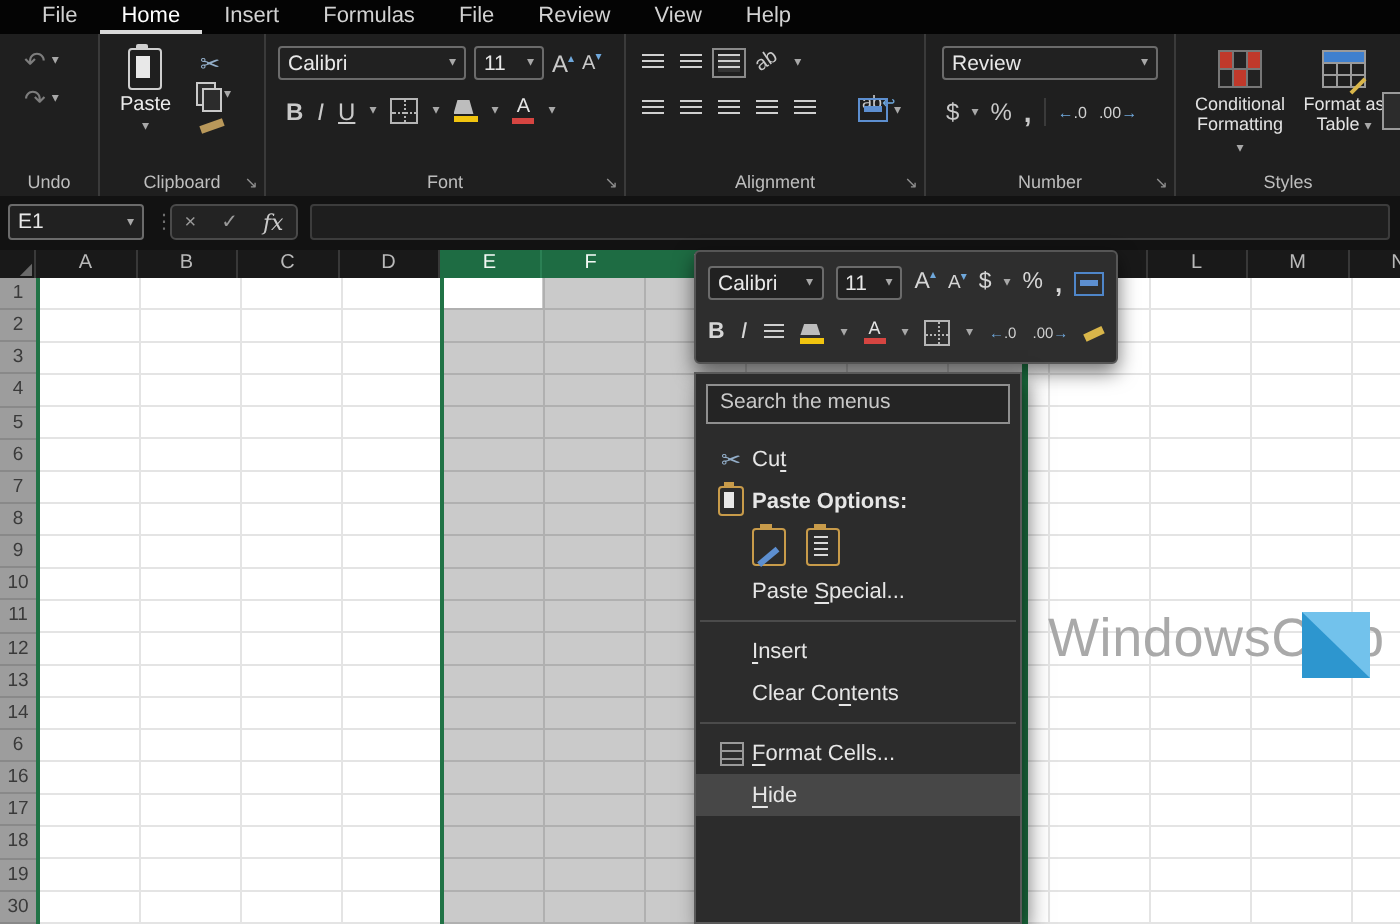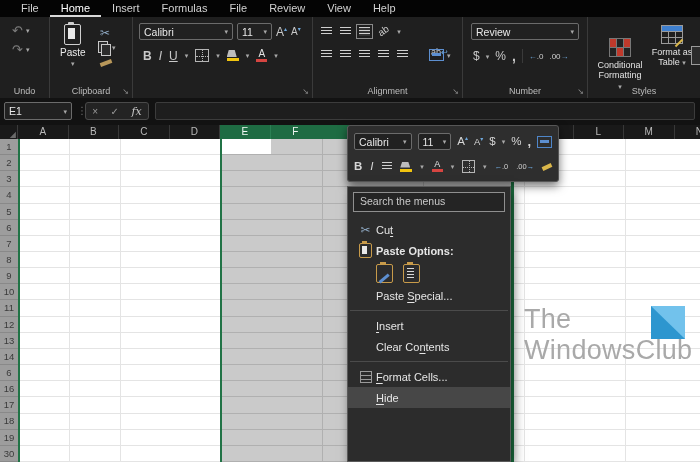--- a/index.html
+++ b/index.html
@@ -184,20 +184,21 @@
           <span style="display:block;width:10px;height:7px;background:#bdbdbd;clip-path:polygon(20% 0,80% 0,100% 100%,0 100%);"></span>
           <span class="yellowbar"></span>
         </span>
           <span class="chv">▾</span>
         <span style="display:inline-block;text-align:center;">
           <span style="display:block;font-size:10px;color:#e3e3e3;line-height:8px;">A</span>
           <span class="redbar"></span>
         </span>
           <span class="chv">▾</span>
       </div>
+      <div class="rlabel">Font</div>
       <span class="launcher">↘</span>
     </div>
 
     <div class="rgroup" style="left:313px;width:150px;">
       <div class="btnrow" style="position:absolute;left:8px;top:9px;gap:8px;">
         <span class="lines"></span>
         <span class="lines"></span>
         <span class="lines sel"></span>
         <span class="ricon" style="font-size:10px;transform:rotate(-35deg);">ab</span>
           <span class="chv">▾</span>
@@ -232,21 +233,21 @@
         <span class="ricon" style="font-size:14px;font-weight:bold;">,</span>
         <span style="width:1px;height:14px;background:#3a3a3a;"></span>
         <span style="font-size:8px;color:#d0d0d0;"><span class="bluearr">←</span>.0</span>
         <span style="font-size:8px;color:#d0d0d0;">.00<span class="bluearr">→</span></span>
       </div>
       <div class="rlabel">Number</div>
       <span class="launcher">↘</span>
     </div>
 
     <div class="rgroup" style="left:588px;width:112px;border-right:none;">
-      <div class="styles-btn" style="position:absolute;left:8px;top:8px;width:48px;margin-top:13px;">
+      <div class="styles-btn" style="position:absolute;left:8px;top:8px;width:48px;">
         <span class="cf-ic">
             <i class="r"></i>
             <i></i>
             <i class="r"></i>
             <i></i>
             <i class="r"></i>
             <i></i>
           </span>
         <span><span>Conditional</span><br>
         <span>Formatting</span> <span class="chv">▾</span></span>
@@ -316,21 +317,20 @@
       <div class="rowcell">17</div>
       <div class="rowcell">18</div>
       <div class="rowcell">19</div>
       <div class="rowcell">30</div>
       <div class="rowcell">21</div>
     </div>
 
   <div class="cells"></div>
 
   <div class="wm">
-    <div>The</div>
     <div>WindowsClub</div>
   </div>
   <div class="wm-logo"></div>
 
   <div class="selection">
     <div class="activecell"></div>
   </div>
 
   <div class="minitb">
     <div class="mtrow">

